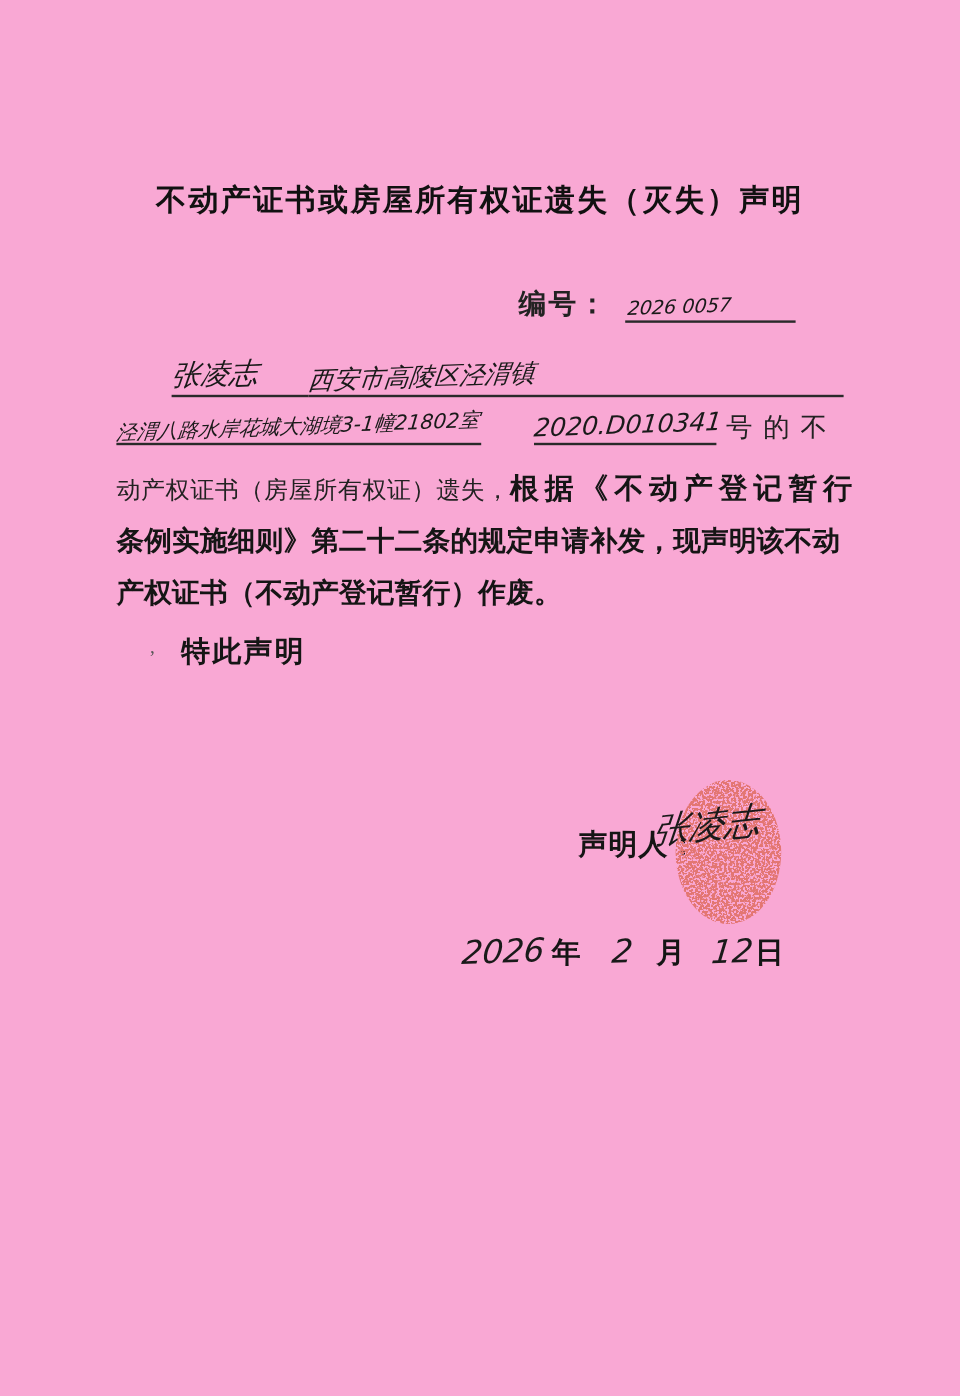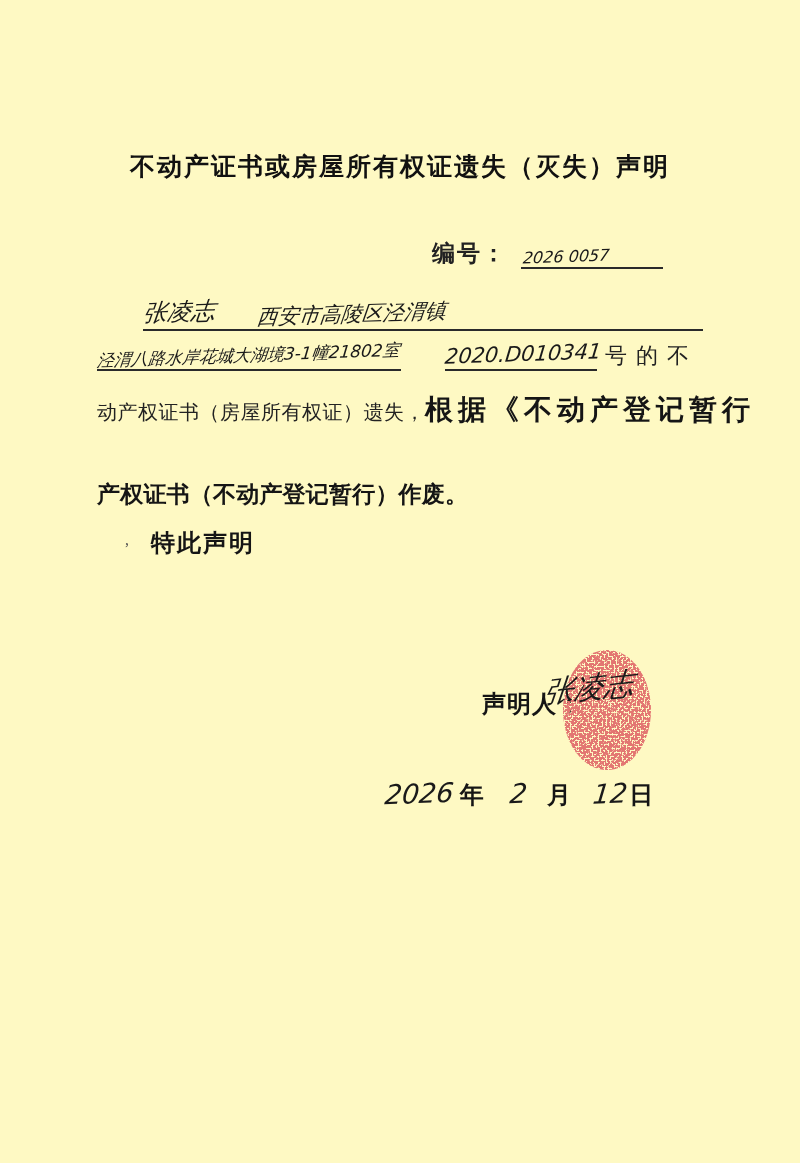--- a/index.html
+++ b/index.html
@@ -1,19 +1,19 @@
 <!DOCTYPE html>
 <html><head>
 <meta charset="utf-8">
 <style>
   * { margin: 0; padding: 0; box-sizing: border-box; }
   html, body { width: 800px; height: 1163px; background: #ffffff; overflow: hidden; }
   body { font-family: "Liberation Serif", "DejaVu Serif", serif; color: #1c1c1c; position: relative; }
 
-  .page { position: absolute; left: 0; top: 0; width: 800px; height: 1163px; background: #fef9c3; }
+  .page { position: absolute; left: 0; top: 0; width: 800px; height: 1163px; background: #f9a8d4; }
 
   
   .song   { font-family: "Liberation Serif", "DejaVu Serif", serif; color: #222; text-align: center; }
   .hei    { font-family: "Liberation Sans", "DejaVu Sans", sans-serif; font-weight: bold; color: #151515; }
 
   .doc-title {
     position: absolute; top: 150px; left: 0; width: 800px;
     text-align: center; font-size: 25px; font-weight: bold; letter-spacing: 2px;
     color: #111;
   }
@@ -44,21 +44,21 @@
     font-size: 24px; padding-bottom: 1px;
   }
   .printed-mid { font-size: 21px; letter-spacing: 1px; margin: 0 4px 0 6px; }
   .addr1 { flex: 1; border-bottom: 2px solid #2a2a2a; font-size: 21px; padding-bottom: 1px; }
   .addr2 { width: 304px; border-bottom: 2px solid #2a2a2a; font-size: 17px; padding-bottom: 2px; }
   .cert  { width: 152px; margin-left: 44px; border-bottom: 2px solid #2a2a2a;
            font-size: 21px; text-align: center; padding-bottom: 2px; }
   .after-cert { font-size: 22px; letter-spacing: 9px; margin-left: 8px; }
 
   .l3-serif { font-size: 20px; letter-spacing: 0.5px; }
-  .l3-bold  { font-size: 28px; letter-spacing: 5px; }
+  .l3-bold  { font-size: 24px; letter-spacing: 5px; }
   .body-bold { font-size: 23px; letter-spacing: 0.2px; }
 
   .stray-mark { position: absolute; left: 125px; top: 531px; font-size: 16px; color: #555; }
   .closing { position: absolute; left: 151px; top: 527px; font-size: 24px; letter-spacing: 2px; }
 
   .sign-label { position: absolute; left: 482px; top: 688px; font-size: 24px; letter-spacing: 1px; }
   .fingerprint { position: absolute; left: 556px; top: 648px; z-index: 1; }
   .signature {
     position: absolute; left: 544px; top: 668px; z-index: 2;
     font-size: 30px; transform: rotate(-6deg) skewX(-12deg);
@@ -94,20 +94,21 @@
     <span class="addr2"><span class="hand tilt">泾渭八路水岸花城大湖境3-1幢21802室</span></span>
     <span class="cert"><span class="hand tilt">2020.D010341</span></span>
     <span class="after-cert song">号的不</span>
   </div>
 
   <div class="body-line l3">
     <span class="l3-serif song">动产权证书（房屋所有权证）遗失，</span>
     <span class="l3-bold hei">根据《不动产登记暂行</span>
   </div>
 
+  <div class="body-line l4 body-bold hei">条例实施细则》第二十二条的规定申请补发，现声明该不动</div>
 
   <div class="body-line l5 body-bold hei">产权证书（不动产登记暂行）作废。</div>
 
   <span class="stray-mark song">,</span>
 
   <div class="closing hei">特此声明</div>
 
   <div class="sign-label hei">声明人：</div>
 
   <svg class="fingerprint" width="106" height="126" viewBox="0 0 106 126" aria-hidden="true">

